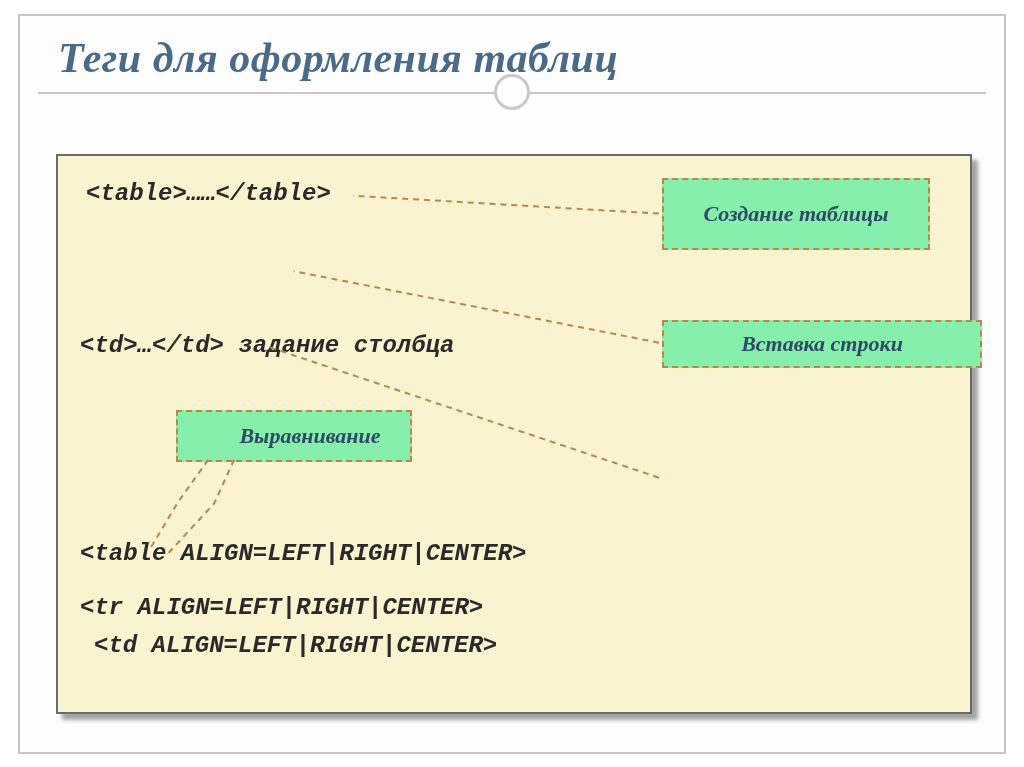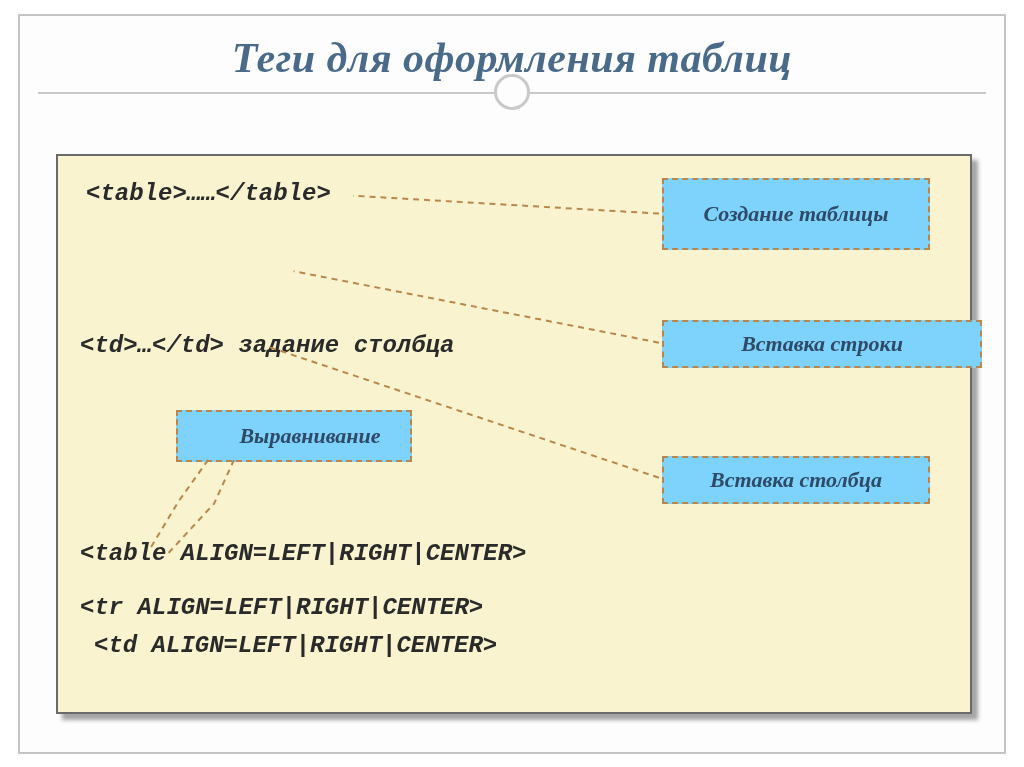--- a/index.html
+++ b/index.html
@@ -13,27 +13,28 @@
   .outer-frame {
     position: absolute;
     left: 18px;
     top: 14px;
     width: 988px;
     height: 740px;
     border: 2px solid #c5c5c5;
     background: #fdfdfd;
   }
   .title {
-    text-align: center;
+    text-align: left;
     font-size: 42px;
     font-style: italic;
     font-weight: bold;
     color: #4a6a8a;
     padding: 18px 0 10px 0;
     letter-spacing: 0.5px;
+    margin-left: 38px;
   }
   .title-rule {
     position: relative;
     height: 28px;
   }
   .title-rule hr {
     border: none;
     border-top: 2px solid #c9c9c9;
     margin: 0 18px;
   }
@@ -69,21 +70,21 @@
   }
   .c1 { left: 22px; top: 24px; margin-left: 6px; }
   .c2 { left: 22px; top: 100px; }
   .c3 { left: 22px; top: 176px; }
   .c4 { left: 22px; top: 384px; }
   .c5 { left: 22px; top: 438px; }
   .c6 { left: 16px; top: 476px; margin-left: 20px; }
 
   .callout {
     position: absolute;
-    background: #7dd3fc;
+    background: #86efac;
     border: 2px dashed #b9864b;
     font-family: Georgia, serif;
     font-style: italic;
     font-weight: bold;
     color: #2f4a66;
     font-size: 22px;
     text-align: center;
     display: flex;
     align-items: center;
     justify-content: center;
@@ -115,21 +116,20 @@
   <div class="content-box">
 
     <div class="code c1">&lt;table&gt;……&lt;/table&gt;</div>
     <div class="code c3">&lt;td&gt;…&lt;/td&gt; задание столбца</div>
     <div class="code c4">&lt;table ALIGN=LEFT|RIGHT|CENTER&gt;</div>
     <div class="code c5">&lt;tr ALIGN=LEFT|RIGHT|CENTER&gt;</div>
     <div class="code c6">&lt;td ALIGN=LEFT|RIGHT|CENTER&gt;</div>
 
     <div class="callout co-create">Создание таблицы</div>
     <div class="callout co-row">Вставка строки</div>
-    <div class="callout co-col">Вставка столбца</div>
     <div class="callout co-align">Выравнивание</div>
 
     <svg class="svg-layer" viewBox="0 0 916 560">
 
       <line x1="604" y1="58" x2="296" y2="40" stroke="#b9864b" stroke-width="2" stroke-dasharray="6 5"></line>
 
       <line x1="604" y1="188" x2="236" y2="116" stroke="#b9864b" stroke-width="2" stroke-dasharray="6 5"></line>
 
       <line x1="604" y1="324" x2="210" y2="192" stroke="#b9864b" stroke-width="2" stroke-dasharray="6 5"></line>
 

